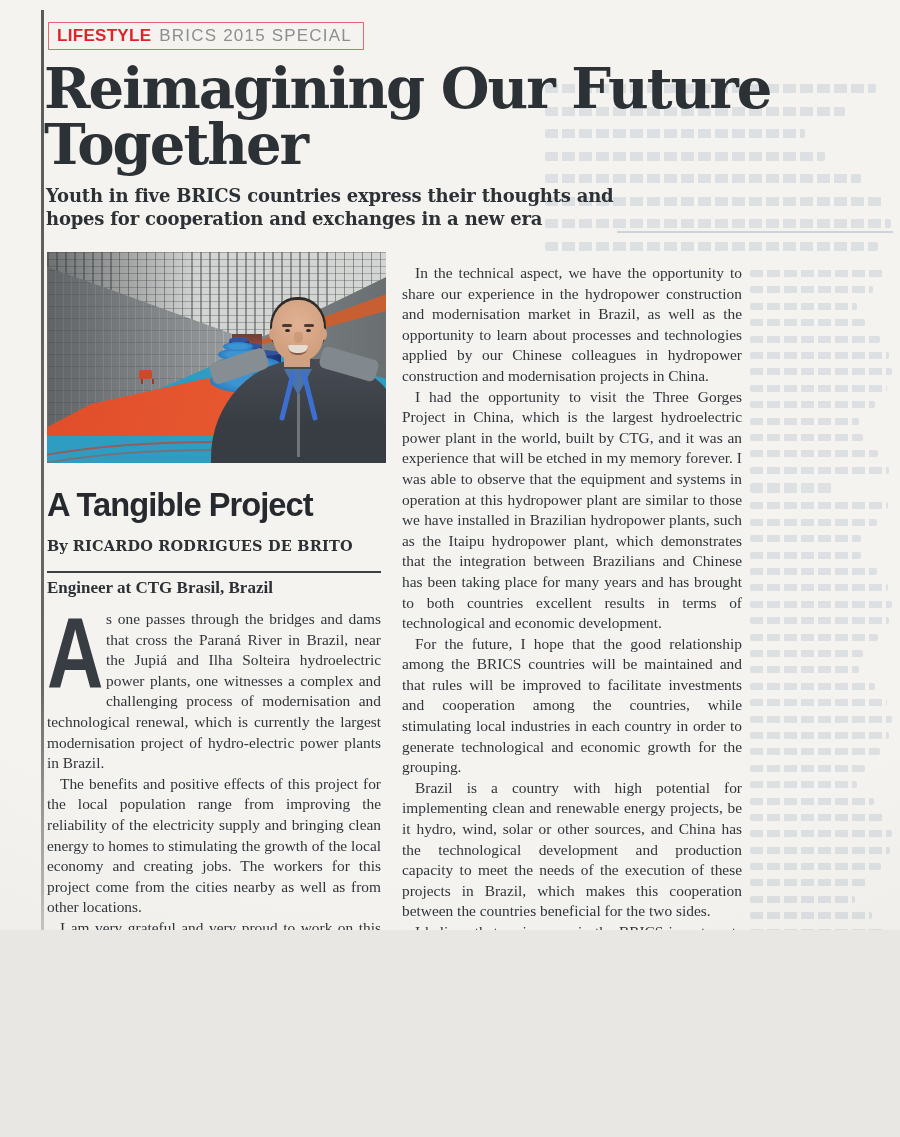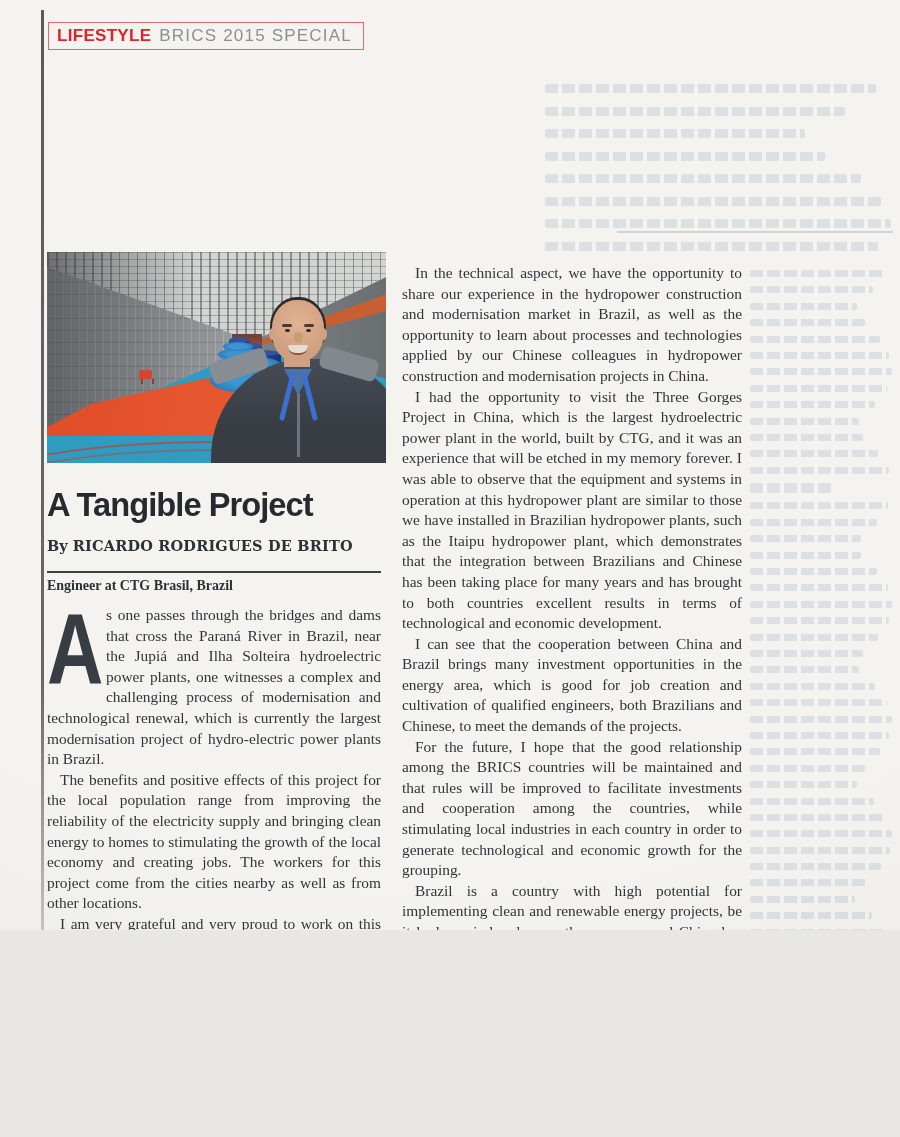--- a/index.html
+++ b/index.html
@@ -100,21 +100,21 @@
         border-radius:2px 2px 9px 9px;border-bottom:2px solid #8a5a46;}
 
   
   .col-left{position:absolute;left:47px;top:487px;width:334px;z-index:1;}
   .col-right{position:absolute;left:402px;top:252px;width:340px;z-index:1;}
   .article-title{margin:0 0 16px;font:bold 34px/34px "Liberation Sans",sans-serif;
         letter-spacing:-1px;color:#26292d;transform:scaleX(.96);transform-origin:left;}
   .byline{font-family:"DejaVu Serif",serif;font-weight:bold;font-size:14.5px;color:#2c3136;
         padding-bottom:17px;border-bottom:2px solid #3c4146;}
   .byline .author{letter-spacing:.2px;}
-  .author-title{font-weight:bold;font-size:14px;margin-top:5px;color:#2c3136;}
+  .author-title{font-weight:bold;font-size:17px;margin-top:5px;color:#2c3136;}
   .body-text{margin-top:11px;font-size:15.4px;line-height:20.6px;text-align:justify;color:#30353a;}
   .body-text p{margin:0;text-indent:13px;}
   .body-text p.no-indent{text-indent:0;}
   .dropcap{float:left;width:52px;font:bold 100px/80px "Liberation Sans",sans-serif;color:#383d43;
         margin:4px 7px 0 0;transform:scaleX(.78);transform-origin:left top;}
 
   .footer-rule{position:absolute;left:47px;width:850px;top:1129px;border-top:1.5px solid rgba(60,64,68,.7);z-index:1;}
 </style>
 </head>
 <body>
@@ -187,20 +187,22 @@
       <div class="bleed-line" style="width: 84.6789%; height: 7px; margin-bottom: 9.4px;"></div>
     </div>
 
   <div class="edge-line"></div>
 
   <div class="tagbox">
     <span class="tag-red">LIFESTYLE</span>
     <span class="tag-gray">BRICS 2015 SPECIAL</span>
   </div>
 
+  <h1 class="headline"><span>Reimagining Our Future</span><br><span>Together</span></h1>
+  <p class="standfirst">Youth in five BRICS countries express their thoughts and hopes for cooperation and exchanges in a new era</p>
 
   <div class="photo">
     <div class="ph ph-ceiling"></div>
     <div class="ph ph-leftwall"></div>
     <div class="ph ph-rightwall"></div>
     <div class="ph ph-crane"></div>
     <div class="ph ph-far"></div>
     <div class="ph ph-floor"></div>
     <div class="ph ph-orange"></div>
     <div class="ph ph-band"></div>
@@ -249,21 +251,20 @@
         <p>The benefits and positive effects of this project for the local population range from improving the reliability of the electricity supply and bringing clean energy to homes to stimulating the growth of the local economy and creating jobs. The workers for this project come from the cities nearby as well as from other locations.</p>
         <p>I am very grateful and very proud to work on this project, where China Three Gorges (CTG) Brasil gave me the opportunity to put into practice all the technical and managerial skills that I had gained from my education. It is very good to work together with highly qualified and experienced professionals, and also with suppliers who lead the market in terms of technology of hydro-electric power plants. Today I can say that I have access to the very newest in terms of technology applicable to hydropower modernisation projects.</p>
         <p>This project has a multicultural working environment involving Chinese and Brazilian employees, and we need to have empathy to deal with cultural differences. But I understand that this strengthens us as professionals and</p>
       </div>
   </div>
 
   <div class="col-right">
     <div class="body-text" id="right-col">
         <p>In the technical aspect, we have the opportunity to share our experience in the hydropower construction and modernisation market in Brazil, as well as the opportunity to learn about processes and technologies applied by our Chinese colleagues in hydropower construction and modernisation projects in China.</p>
         <p>I had the opportunity to visit the Three Gorges Project in China, which is the largest hydroelectric power plant in the world, built by CTG, and it was an experience that will be etched in my memory forever. I was able to observe that the equipment and systems in operation at this hydropower plant are similar to those we have installed in Brazilian hydropower plants, such as the Itaipu hydropower plant, which demonstrates that the integration between Brazilians and Chinese has been taking place for many years and has brought to both countries excellent results in terms of technological and economic development.</p>
-        <p>I can see that the cooperation between China and Brazil brings many investment opportunities in the energy area, which is good for job creation and cultivation of qualified engineers, both Brazilians and Chinese, to meet the demands of the projects.</p>
         <p>For the future, I hope that the good relationship among the BRICS countries will be maintained and that rules will be improved to facilitate investments and cooperation among the countries, while stimulating local industries in each country in order to generate technological and economic growth for the grouping.</p>
         <p>Brazil is a country with high potential for implementing clean and renewable energy projects, be it hydro, wind, solar or other sources, and China has the technological development and production capacity to meet the needs of the execution of these projects in Brazil, which makes this cooperation between the countries beneficial for the two sides.</p>
         <p>I believe that an increase in the BRICS investments in renewable energy will certainly bring huge benefits to the local population of the countries and will also improve the world, through environmental protection and sustainable development.</p>
       </div>
   </div>
 
   <div class="footer-rule"></div>
 </div>
 
 </body></html>

